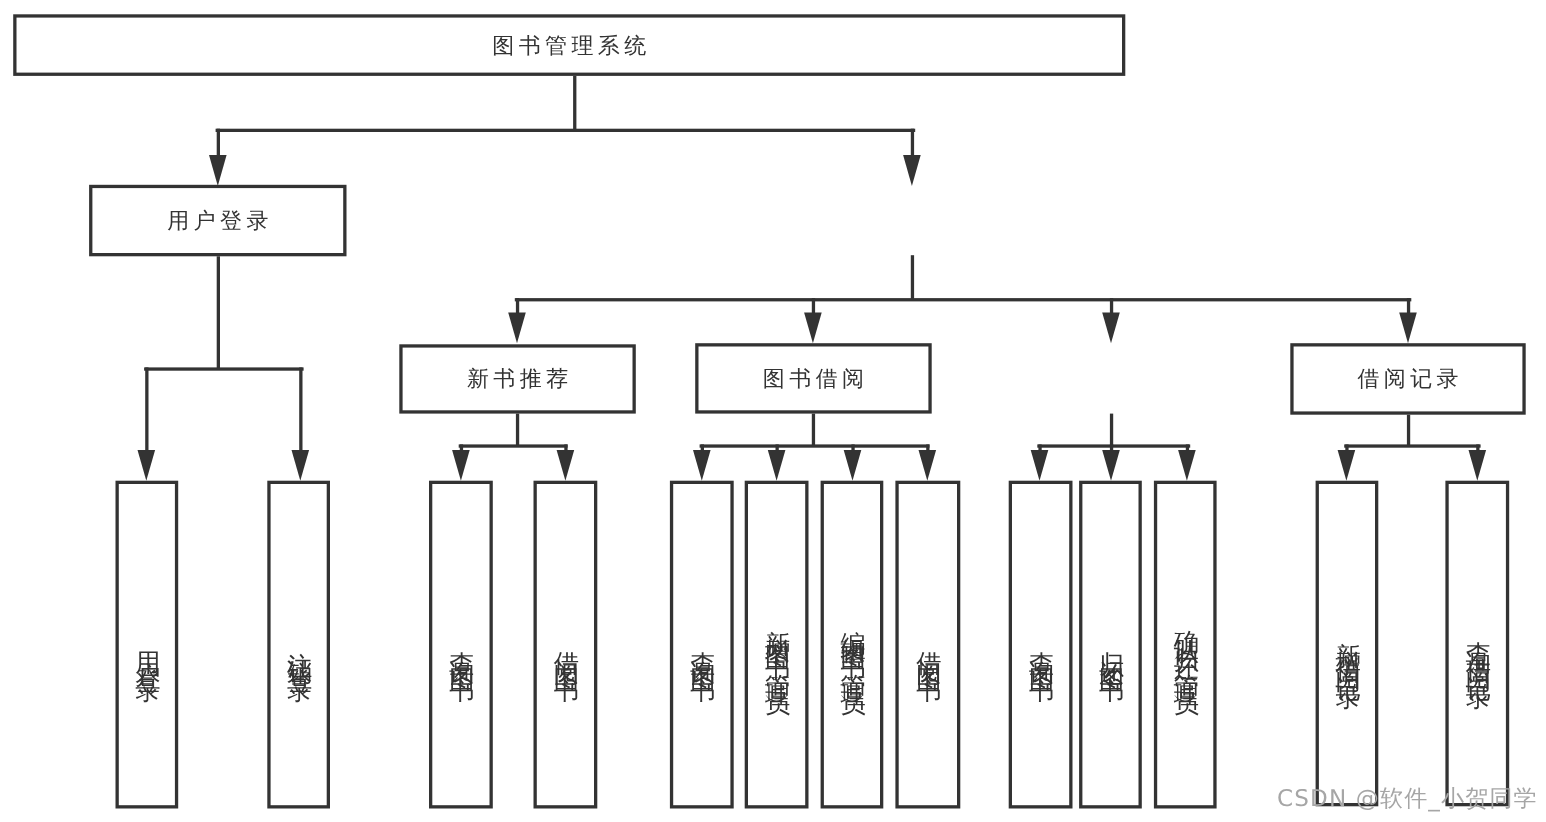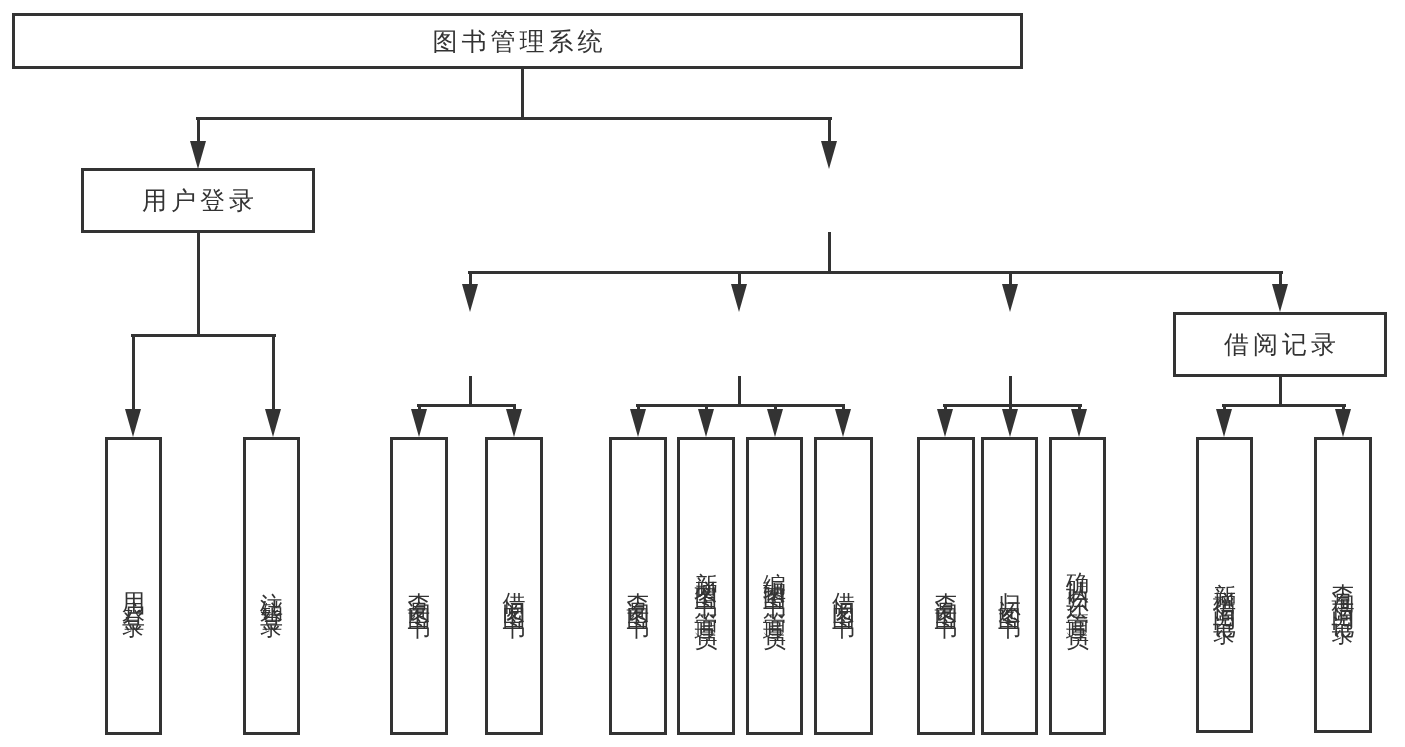--- a/index.html
+++ b/index.html
@@ -20,21 +20,21 @@
     position:absolute;
     box-sizing:border-box;
     border:3px solid var(--line);
     background:#fff;
     display:flex;
     align-items:center;
     justify-content:center;
     color:var(--text);
   }
   .hbox{
-    font-size:25px;
+    font-size:20px;
     letter-spacing:4px;
     padding-left:4px;
     white-space:nowrap;
   }
   .vbox{
     writing-mode:vertical-rl;
     text-orientation:mixed;
     font-size:23px;
     letter-spacing:8px;
     line-height:1;
@@ -60,21 +60,23 @@
 </head>
 <body>
 
 <div class="canvas">
 
   <div class="box hbox" style="left:12px;top:13px;width:1011px;height:56px">图书管理系统</div>
 
   <div class="box hbox" style="left:81px;top:168px;width:234px;height:65px">用户登录</div>
 
 
+  <div class="box hbox" style="left:363px;top:313px;width:215px;height:63px">新书推荐</div>
 
+  <div class="box hbox" style="left:632px;top:312px;width:215px;height:64px">图书借阅</div>
 
 
   <div class="box hbox" style="left:1173px;top:312px;width:214px;height:65px">借阅记录</div>
 
   <div class="box vbox" style="left:105px;top:437px;width:57px;height:298px">用户登录</div>
   <div class="box vbox" style="left:243px;top:437px;width:57px;height:298px">注销登录</div>
 
   <div class="box vbox" style="left:390px;top:437px;width:58px;height:298px">查询图书</div>
   <div class="box vbox" style="left:485px;top:437px;width:58px;height:298px">借阅图书</div>
 
@@ -142,14 +144,15 @@
   <i class="vl" style="left:1078px;top:404px;height:12px"></i>
   <i class="ar" style="left:1071px;top:409px"></i>
 
   <i class="vl" style="left:1279px;top:377px;height:29px"></i>
   <i class="hl" style="left:1222px;top:404px;width:124px"></i>
   <i class="vl" style="left:1223px;top:404px;height:12px"></i>
   <i class="ar" style="left:1216px;top:409px"></i>
   <i class="vl" style="left:1342px;top:404px;height:12px"></i>
   <i class="ar" style="left:1335px;top:409px"></i>
 
+  <div class="watermark">CSDN @软件_小贺同学</div>
 
 </div>
 
 </body></html>

